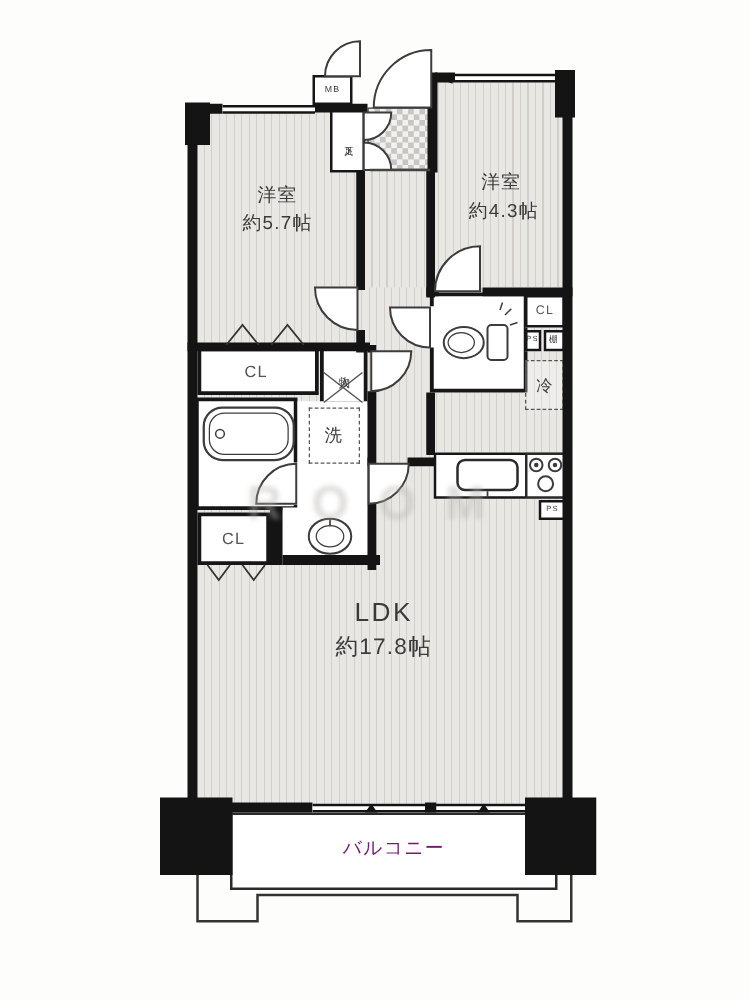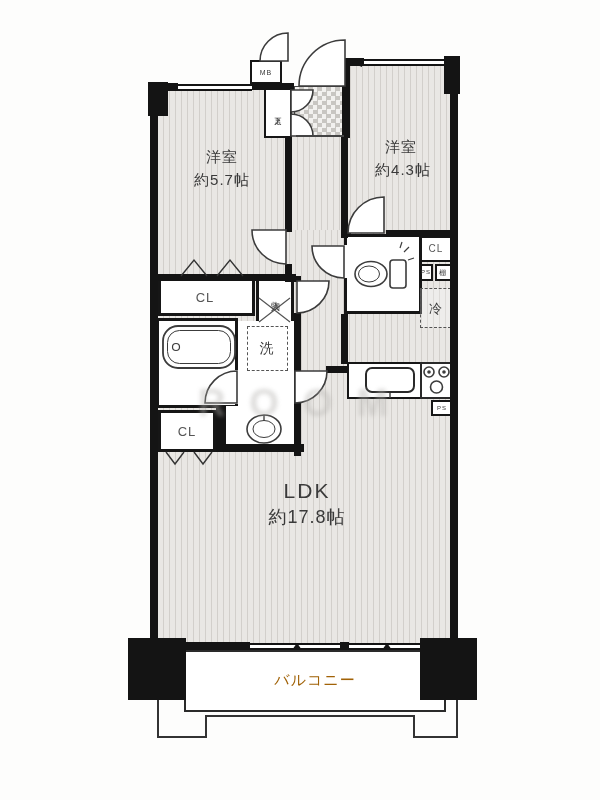--- a/index.html
+++ b/index.html
@@ -135,21 +135,21 @@
     <path d="M352,63 l10,-4 v8 z" fill="#141414"></path>
     <path d="M292,650 l5,-7 5,7 z M382,650 l5,-7 5,7 z" fill="#141414"></path>
   </svg>
 
   <div class="lbl" style="left:222px;top:156px;font-size:15px;">洋室</div>
   <div class="lbl" style="left:222px;top:179px;font-size:15px;">約5.7帖</div>
   <div class="lbl" style="left:401px;top:146px;font-size:15px;">洋室</div>
   <div class="lbl" style="left:403px;top:169px;font-size:15px;">約4.3帖</div>
   <div class="lbl" style="left:307px;top:490px;font-size:21px;letter-spacing:2px;">LDK</div>
   <div class="lbl" style="left:307px;top:517px;font-size:18px;">約17.8帖</div>
-  <div class="lbl" style="left:315px;top:679px;font-size:15px;color:#a16207;text-align:right;">バルコニー</div>
+  <div class="lbl" style="left:315px;top:679px;font-size:15px;color:#701a75;text-align:right;">バルコニー</div>
   <div class="lbl" style="left:205px;top:297px;font-size:13px;color:#555;">CL</div>
   <div class="lbl" style="left:187px;top:431px;font-size:13px;color:#555;">CL</div>
   <div class="lbl" style="left:436px;top:249px;font-size:10px;color:#555;">CL</div>
   <div class="lbl v" style="left:275px;top:294px;font-size:9px;">物入</div>
   <div class="lbl v" style="left:278px;top:112px;font-size:7px;">下足入</div>
   <div class="lbl" style="left:266px;top:72px;font-size:7px;">MB</div>
   <div class="lbl" style="left:267px;top:348px;font-size:14px;">洗</div>
   <div class="lbl" style="left:436px;top:308px;font-size:13px;">冷</div>
   <div class="lbl" style="left:443px;top:272px;font-size:7px;">棚</div>
   <div class="lbl" style="left:426px;top:272px;font-size:6px;">PS</div>

